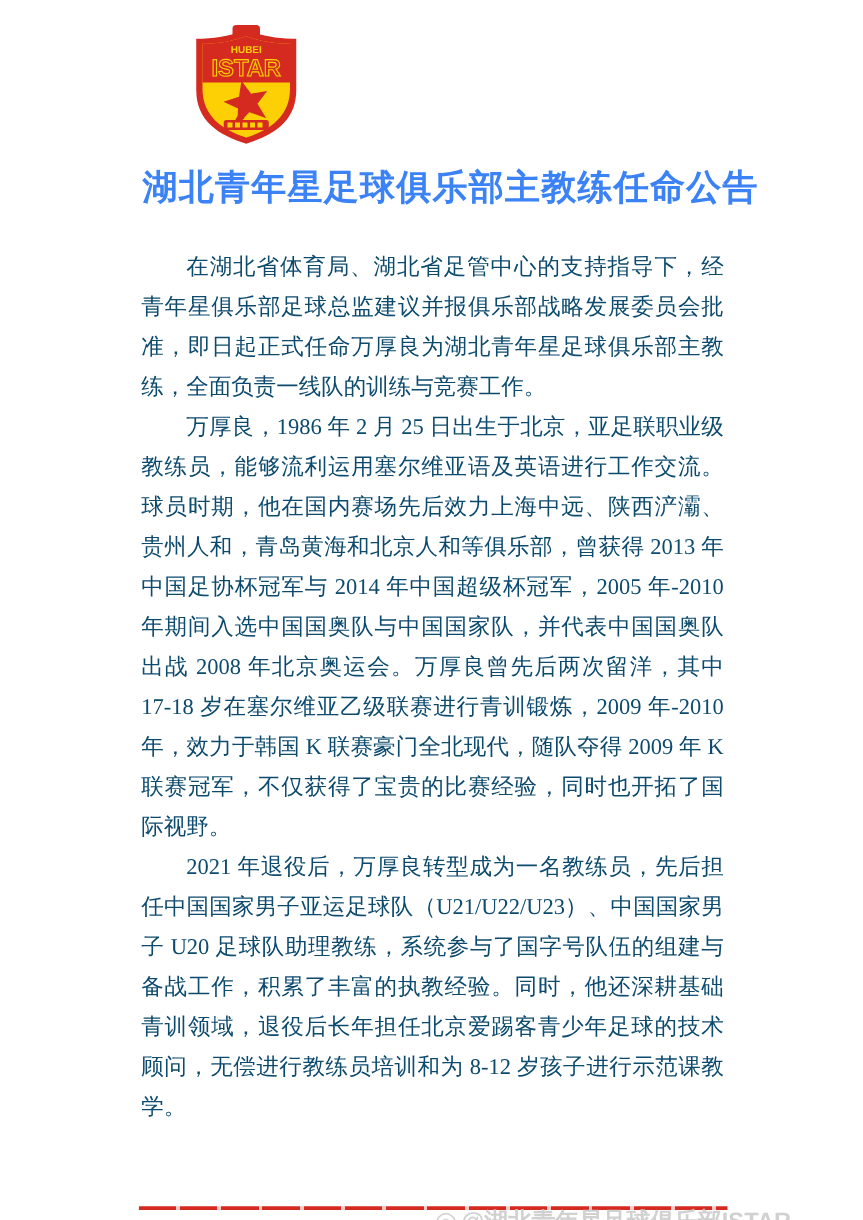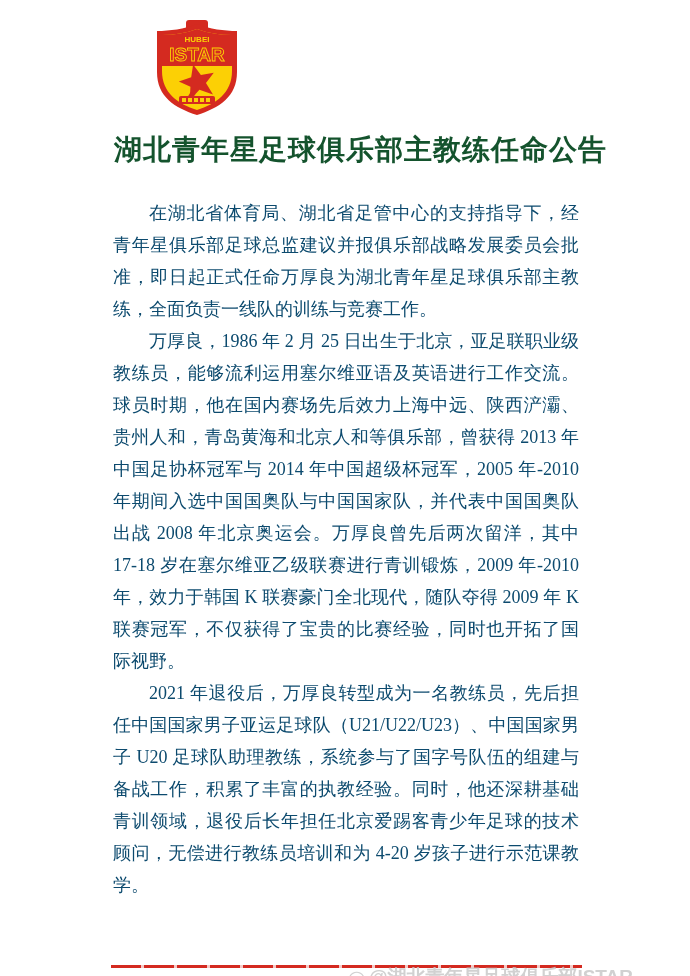--- a/index.html
+++ b/index.html
@@ -42,21 +42,21 @@
   }
   .header-rule{
     height:3px;
     margin:1px 12px 0 14px;
     background:repeating-linear-gradient(90deg,var(--brand-red) 0 26px,rgba(212,42,32,.25) 26px 29px);
   }
   
   .doc-title{
     margin-top:12px;
     text-align:center;
-    color:#14532d;
+    color:#3b82f6;
     font-size:28px;
     font-weight:bold;
     letter-spacing:1px;
     padding-left:31px;
   }
   
   .doc-body{
     margin-top:28px;
     padding:0 55px 0 57px;
     color:#0c4a6e;
@@ -133,21 +133,21 @@
       </svg>
     </div>
 
   </header>
 
   <h1 class="doc-title">湖北青年星足球俱乐部主教练任命公告</h1>
 
   <main class="doc-body">
     <p>在湖北省体育局、湖北省足管中心的支持指导下，经青年星俱乐部足球总监建议并报俱乐部战略发展委员会批准，即日起正式任命万厚良为湖北青年星足球俱乐部主教练，全面负责一线队的训练与竞赛工作。</p>
     <p>万厚良，1986 年 2 月 25 日出生于北京，亚足联职业级教练员，能够流利运用塞尔维亚语及英语进行工作交流。球员时期，他在国内赛场先后效力上海中远、陕西浐灞、贵州人和，青岛黄海和北京人和等俱乐部，曾获得 2013 年中国足协杯冠军与 2014 年中国超级杯冠军，2005 年-2010 年期间入选中国国奥队与中国国家队，并代表中国国奥队出战 2008 年北京奥运会。万厚良曾先后两次留洋，其中 17-18 岁在塞尔维亚乙级联赛进行青训锻炼，2009 年-2010 年，效力于韩国 K 联赛豪门全北现代，随队夺得 2009 年 K 联赛冠军，不仅获得了宝贵的比赛经验，同时也开拓了国际视野。</p>
-    <p>2021 年退役后，万厚良转型成为一名教练员，先后担任中国国家男子亚运足球队（U21/U22/U23）、中国国家男子 U20 足球队助理教练，系统参与了国字号队伍的组建与备战工作，积累了丰富的执教经验。同时，他还深耕基础青训领域，退役后长年担任北京爱踢客青少年足球的技术顾问，无偿进行教练员培训和为 4-20 岁孩子进行示范课教学。</p>
+    <p>2021 年退役后，万厚良转型成为一名教练员，先后担任中国国家男子亚运足球队（U21/U22/U23）、中国国家男子 U20 足球队助理教练，系统参与了国字号队伍的组建与备战工作，积累了丰富的执教经验。同时，他还深耕基础青训领域，退役后长年担任北京爱踢客青少年足球的技术顾问，无偿进行教练员培训和为 8-12 岁孩子进行示范课教学。</p>
   </main>
 
   <footer class="footer">
     <div class="footer-rule"></div>
     <div class="footer-row">
       <span>湖北省武汉市东西湖区康居一路 20 号省足管中心姑嫂树训练基地</span>
       <span>邮编：500461</span>
     </div>
   </footer>
 

